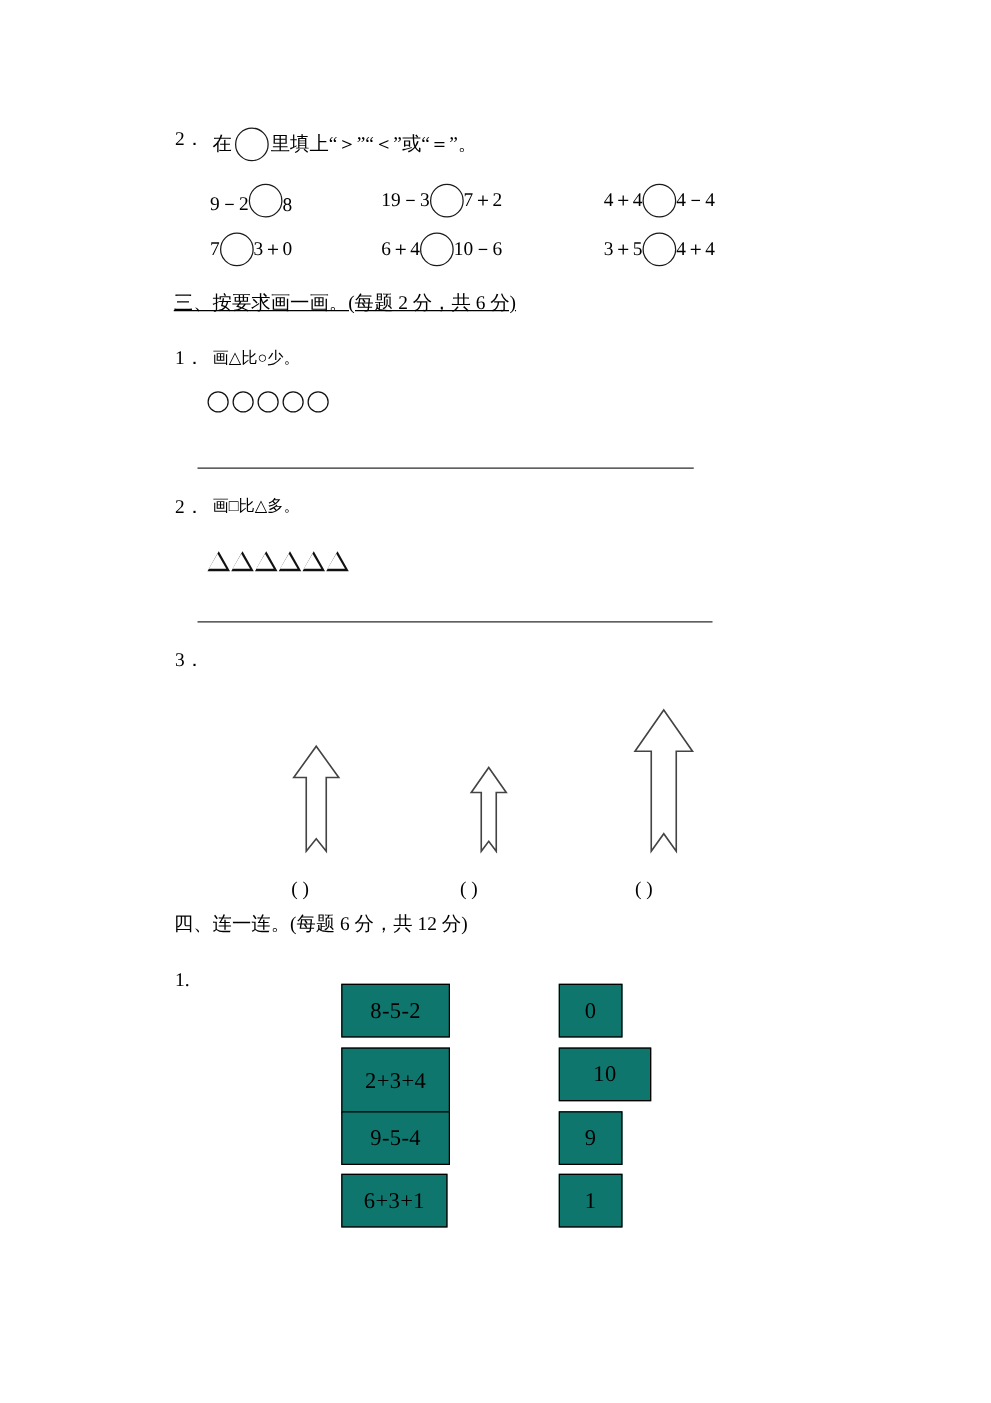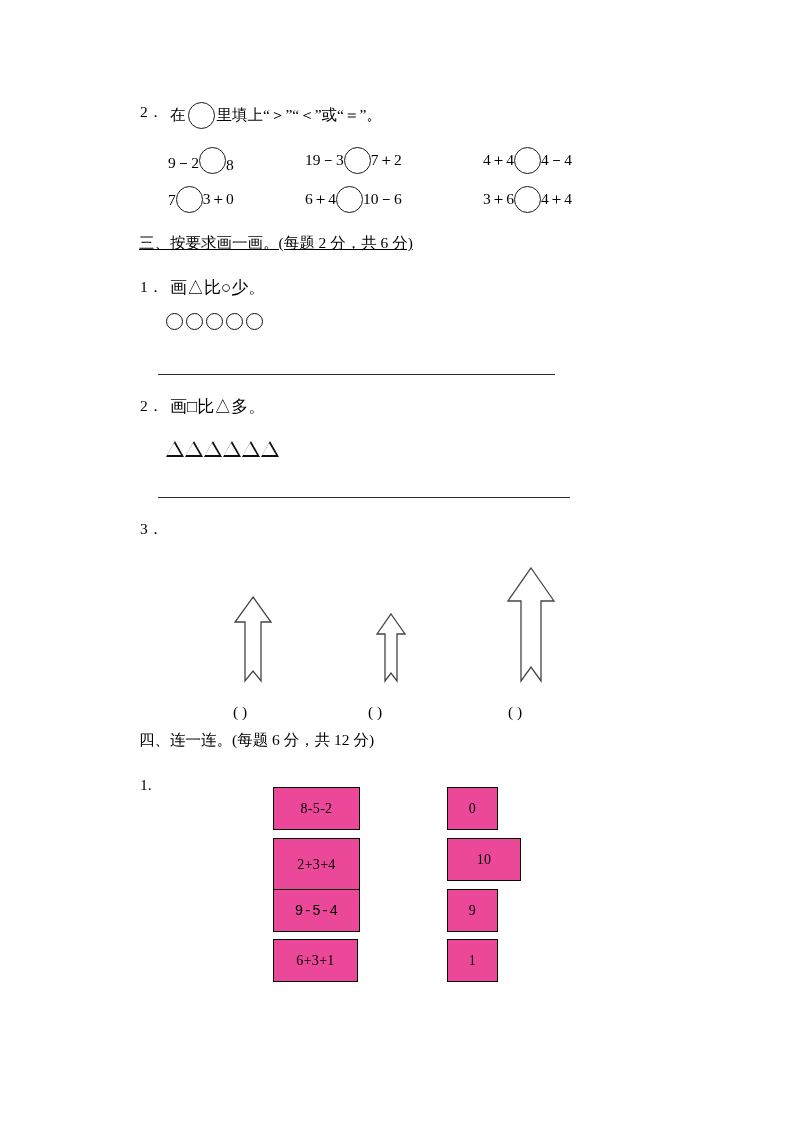--- a/index.html
+++ b/index.html
@@ -23,24 +23,23 @@
   }
   .abs { position: absolute; }
 
   
   .qnum {
     font-size: 15.5px;
     line-height: 1;
     white-space: nowrap;
   }
   .qtext {
-    font-size: 17px;
-    line-height: 1;
-    white-space: nowrap;
-    font-family: Liberation Serif, serif;
+    font-size: 13px;
+    line-height: 1;
+    white-space: nowrap;
   }
   .sect-head {
     font-size: 15.5px;
     line-height: 1;
     white-space: nowrap;
   }
   .paren {
     font-size: 15.5px;
     line-height: 1;
     white-space: nowrap;
@@ -95,25 +94,25 @@
   
   .rule {
     height: 0;
     border-top: 1.3px solid #2b2b2b;
   }
 
   
   .mbox {
     box-sizing: border-box;
     border: 1.4px solid #000;
-    background: #ec4899;
+    background: #0f766e;
     display: flex;
     align-items: center;
     justify-content: center;
-    font-size: 14px;
+    font-size: 18px;
     letter-spacing: 0.3px;
   }
 
   
   .arrow-svg { display: block; }
 </style>
 </head>
 <body>
 
 <div class="page">
@@ -146,21 +145,21 @@
     <span class="op">7</span>
     <span class="blank-circle"></span>
     <span class="op">3＋0</span>
   </div>
   <div class="abs inline-row" style="left:305px; top:186px;">
     <span class="op">6＋4</span>
     <span class="blank-circle"></span>
     <span class="op">10－6</span>
   </div>
   <div class="abs inline-row" style="left:483px; top:186px;">
-    <span class="op">3＋6</span>
+    <span class="op">3＋5</span>
     <span class="blank-circle"></span>
     <span class="op">4＋4</span>
   </div>
 
   <div class="abs sect-head" style="left:139px; top:235px;text-decoration:underline;">三、按要求画一画。(每题 2 分，共 6 分)</div>
 
   <div class="abs qnum" style="left:140px; top:279px;">1．</div>
   <div class="abs qtext" style="left:170px; top:279px;">画△比○少。</div>
 
   <div class="abs shape-row" style="left:166px; top:313px;">
@@ -210,21 +209,21 @@
   <div class="abs paren" style="left:233px; top:704px;">(    )</div>
   <div class="abs paren" style="left:368px; top:704px;">(    )</div>
   <div class="abs paren" style="left:508px; top:704px;">(    )</div>
 
   <div class="abs sect-head" style="left:139px; top:732px;">四、连一连。(每题 6 分，共 12 分)</div>
 
   <div class="abs qnum" style="left:140px; top:777px;">1.</div>
 
   <div class="abs mbox" style="left:273px; top:787px; width:87px; height:43px;">8-5-2</div>
   <div class="abs mbox" style="left:273px; top:838px; width:87px; height:53px;">2+3+4</div>
-  <div class="abs mbox" style="left:273px; top:889px; width:87px; height:43px;font-family:Liberation Mono, monospace;">9-5-4</div>
+  <div class="abs mbox" style="left:273px; top:889px; width:87px; height:43px;">9-5-4</div>
   <div class="abs mbox" style="left:273px; top:939px; width:85px; height:43px;">6+3+1</div>
 
   <div class="abs mbox" style="left:447px; top:787px; width:51px; height:43px;">0</div>
   <div class="abs mbox" style="left:447px; top:838px; width:74px; height:43px;">10</div>
   <div class="abs mbox" style="left:447px; top:889px; width:51px; height:43px;">9</div>
   <div class="abs mbox" style="left:447px; top:939px; width:51px; height:43px;">1</div>
 
 </div>
 
 </body></html>

